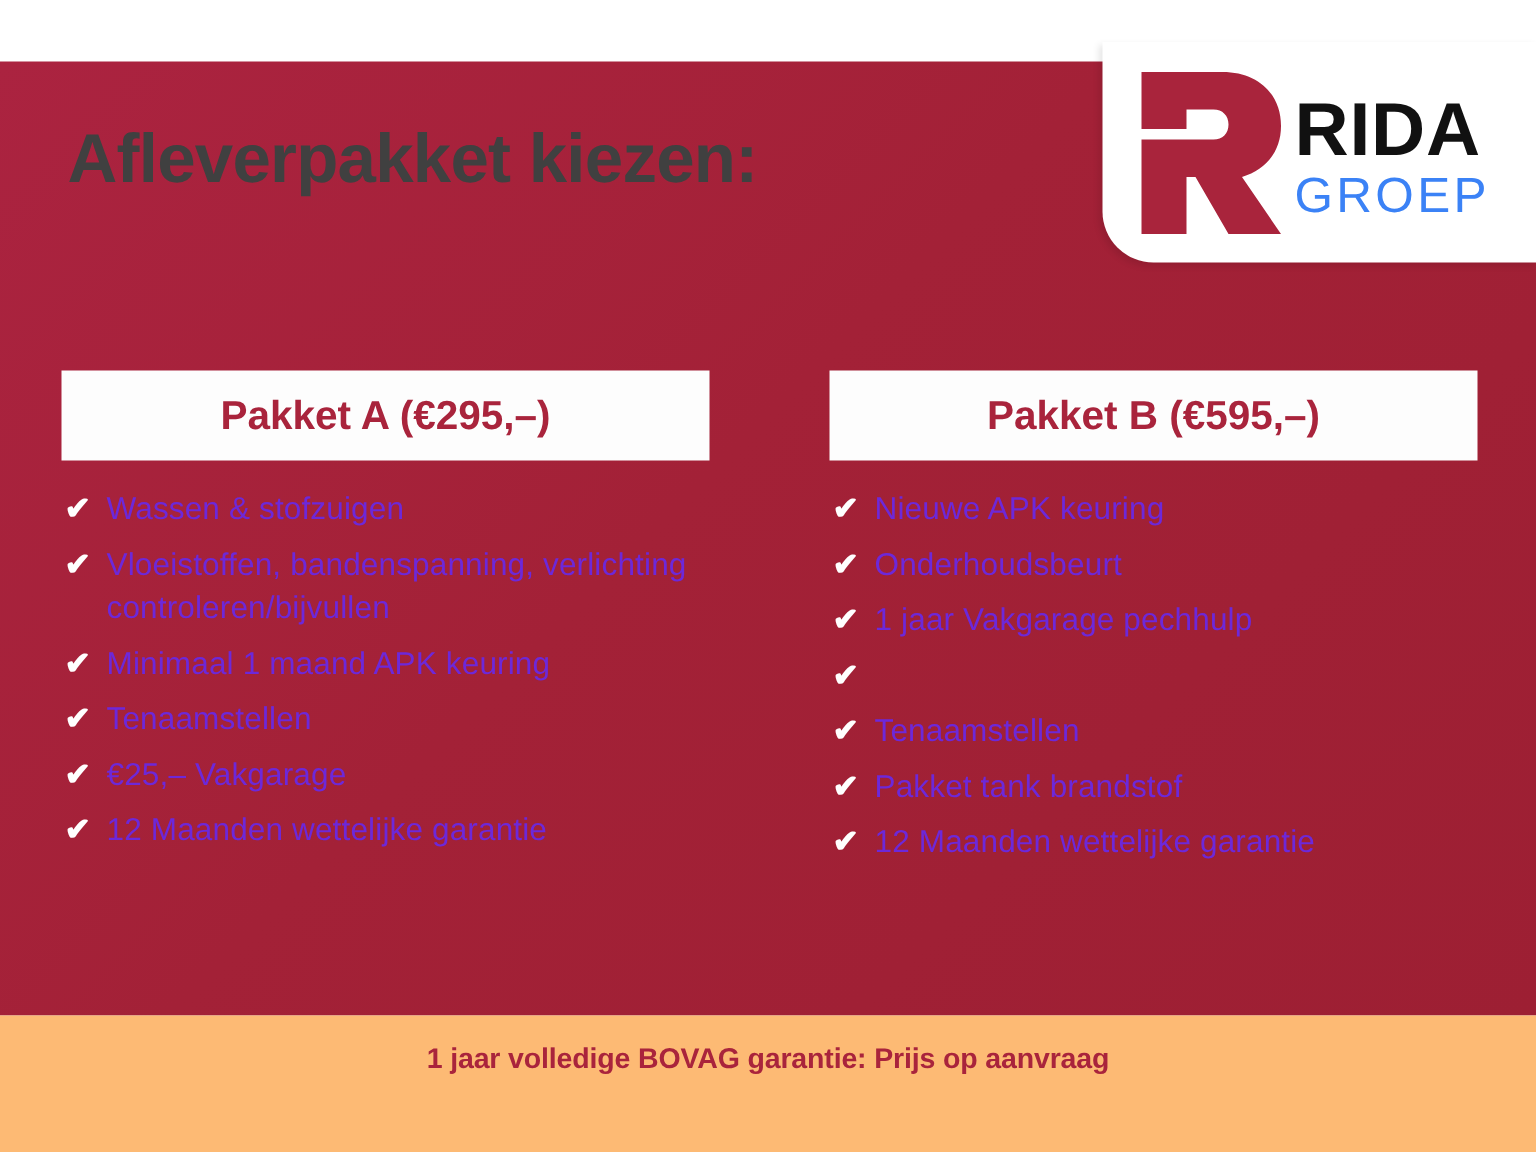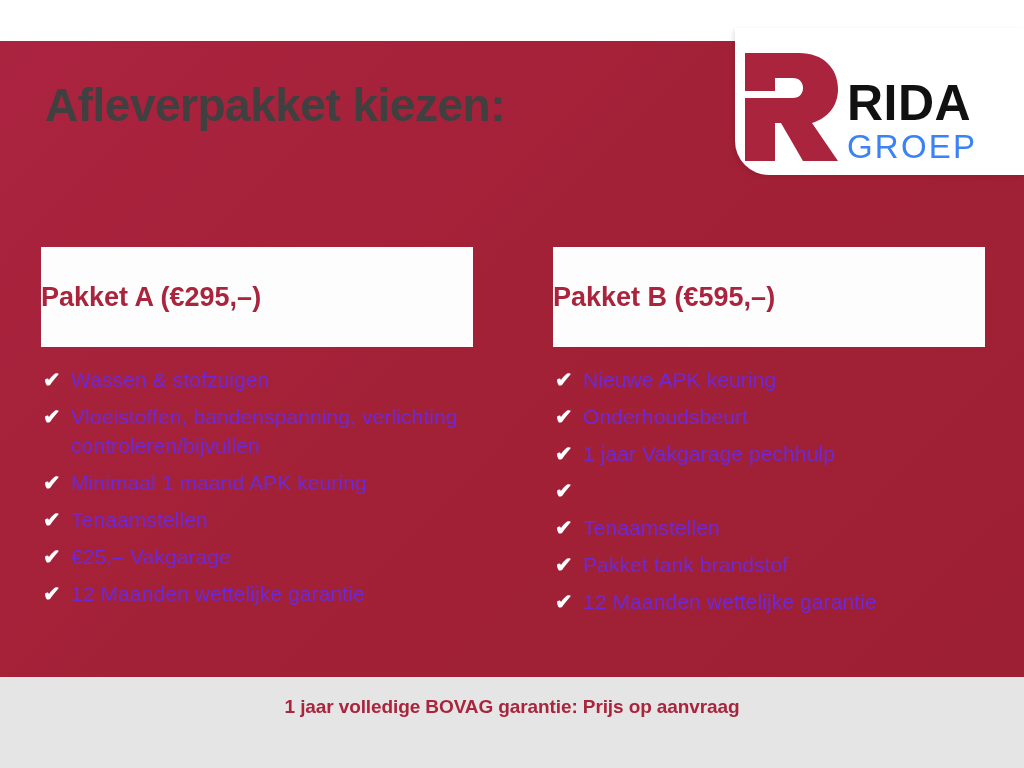--- a/index.html
+++ b/index.html
@@ -38,26 +38,26 @@
     left: 735px;
     top: 28px;
     width: 289px;
     height: 147px;
     background: #ffffff;
     border-bottom-left-radius: 34px;
     box-shadow: -2px 2px 5px rgba(0,0,0,0.10);
   }
   .logo-inner {
     position: absolute;
-    left: 2px;
+    left: 18px;
     top: 12px;
     width: 271px;
     height: 123px;
     display: flex;
-    align-items: flex-end;
+    align-items: center;
   }
   .logo-mark {
     width: 104px;
     height: 112px;
     flex: 0 0 104px;
     margin-right: 6px;
   }
   .logo-words {
     display: flex;
     flex-direction: column;
@@ -98,23 +98,24 @@
     top: 247px;
     width: 944px;
     display: flex;
     justify-content: space-between;
   }
   .package {
     width: 432px;
   }
   .pkg-header {
     background: #fdfdfd;
-    height: 100px;
+    height: 60px;
     display: flex;
     align-items: center;
+    justify-content: center;
     margin-bottom: 18px;
   }
   .pkg-title {
     font-size: 27px;
     font-weight: 800;
     color: #a9243c;
     white-space: nowrap;
   }
   .pkg-list {
     list-style: none;
@@ -144,21 +145,21 @@
     max-width: 400px;
   }
 
   
   .footer {
     position: absolute;
     left: 0;
     top: 677px;
     width: 1024px;
     height: 91px;
-    background: #e5e5e5;
+    background: #fdba74;
   }
   .footer-text {
     position: absolute;
     left: 0;
     top: 19px;
     width: 1024px;
     text-align: center;
     font-size: 19px;
     font-weight: 800;
     color: #a9243c;

